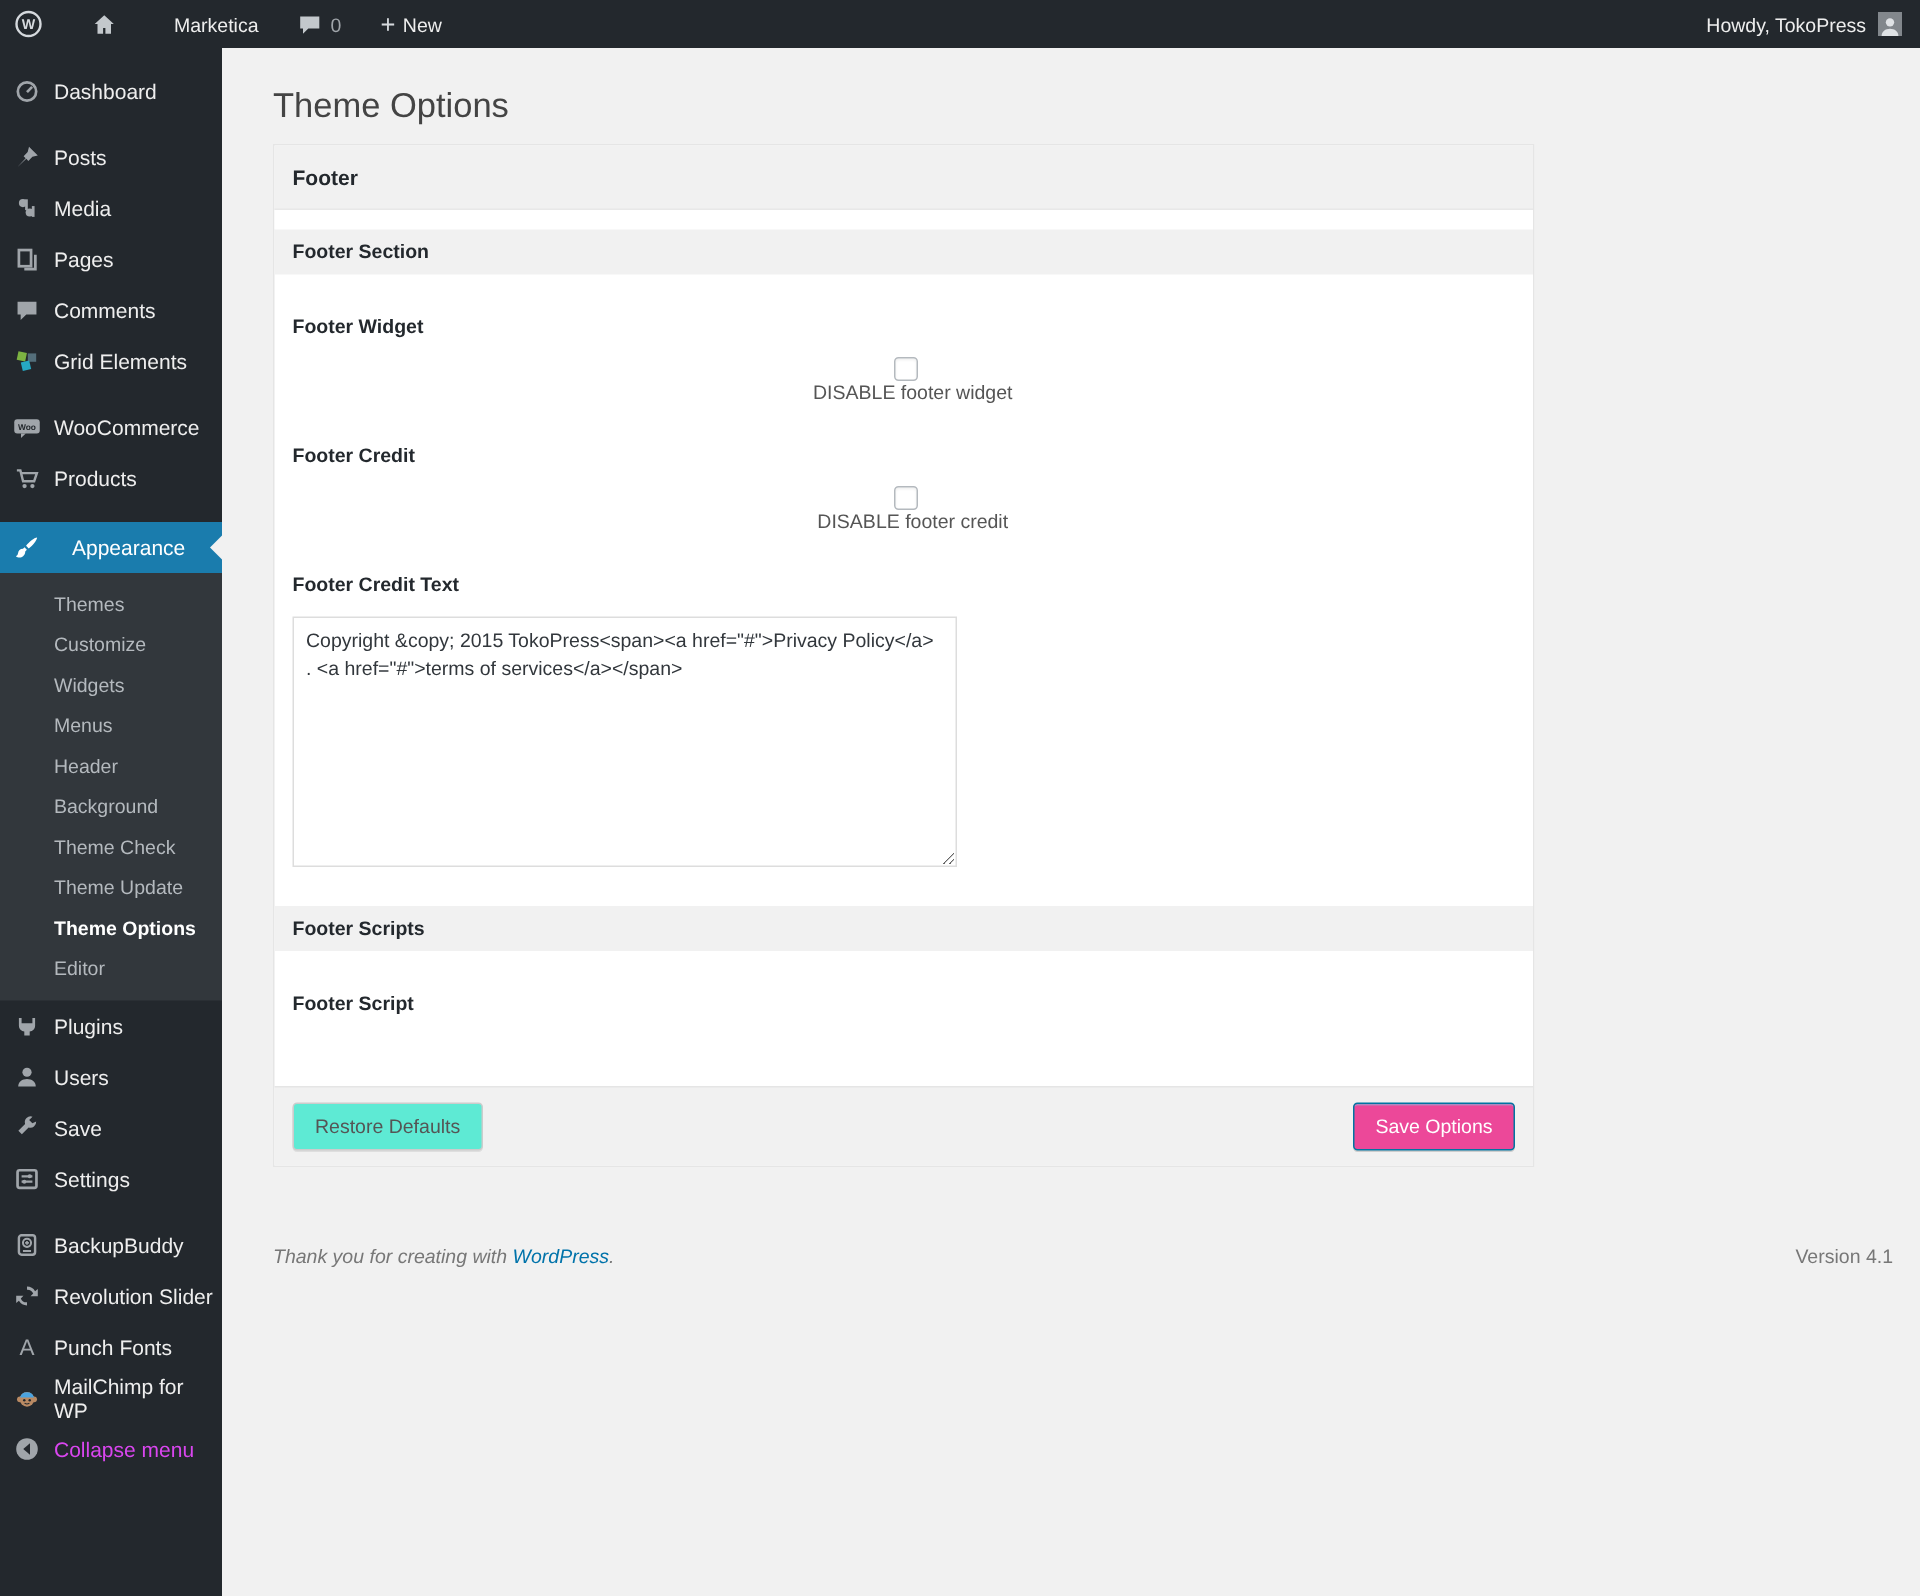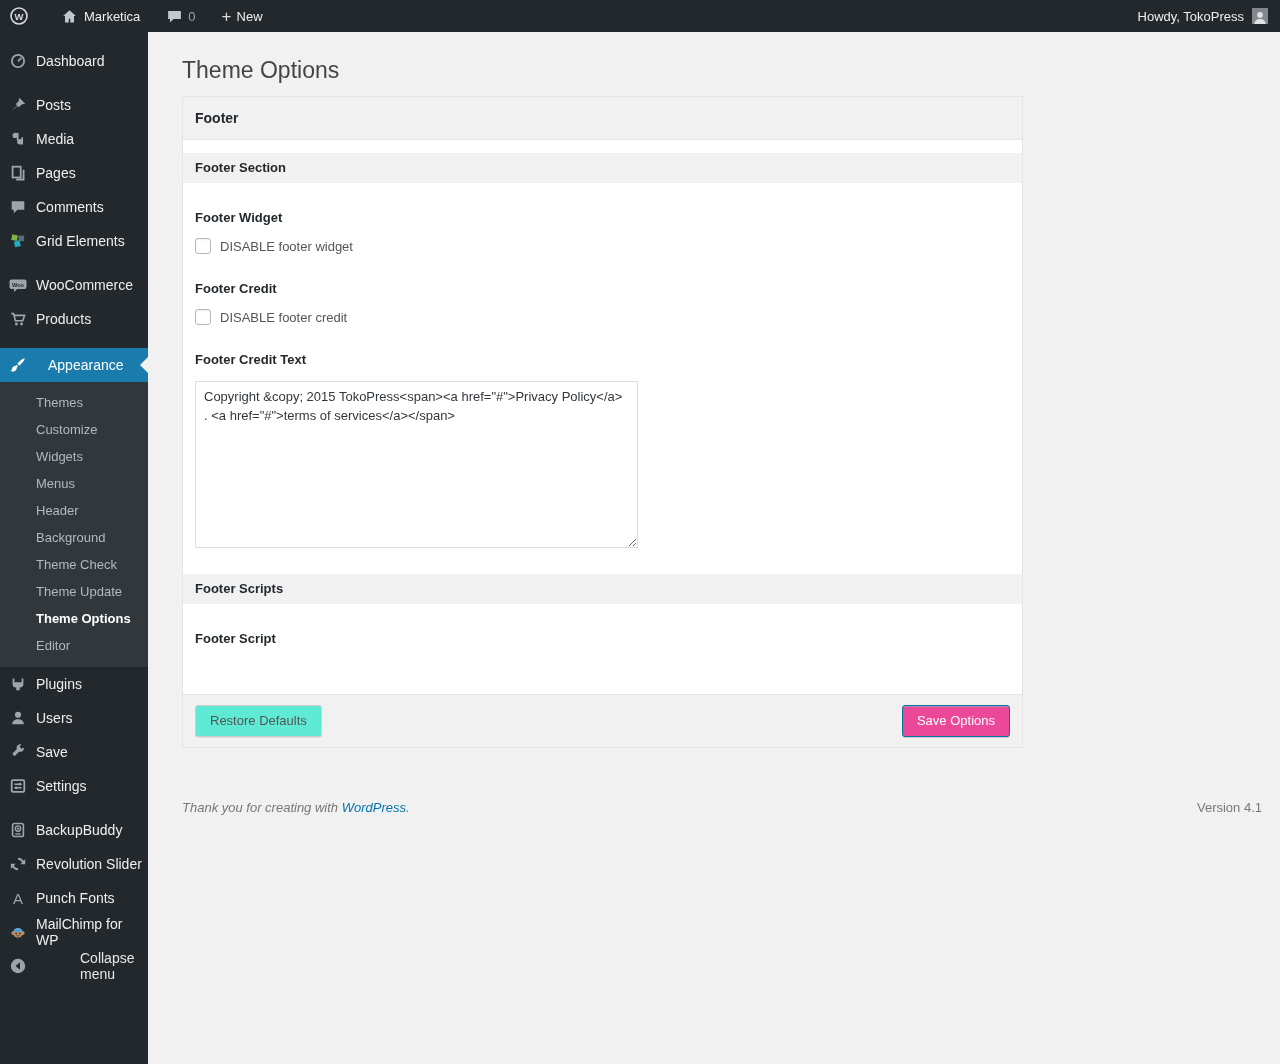--- a/index.html
+++ b/index.html
@@ -37,21 +37,21 @@
   .nav-tabs { margin-top:7px; border-bottom:1px solid #ccc; padding-left:0px; }
   .nav-tab { display:inline-block; vertical-align:bottom; margin:0 3px -1px 0; padding:8px 12px;
     border:1px solid #ccc; background:#e4e4e4; font-size:15px; color:#555; cursor:pointer; }
   .nav-tab.active { background:#fff; color:#000; font-weight:bold; padding:11px 13px; border-bottom:1px solid #fff; }
 
   .panel { width:841px; background:#fff; border:1px solid #e5e5e5; margin-top:12px; }
   .panel-title { background:#f1f1f1; border-bottom:1px solid #e8e8e8; padding:13px 12px; font-size:14px; font-weight:bold; color:#23282d; }
   .panel-spacer { height:13px; background:#fff; }
   .section-bar { background:#f1f1f1; padding:8px 12px; font-size:13px; font-weight:bold; color:#23282d; line-height:14px; }
   .field-label { font-weight:bold; font-size:13px; color:#23282d; margin:27px 0 0 12px; }
-  .check-row { display:flex; align-items:center; margin:13px 0 0 12px; font-size:13px; color:#555; cursor:pointer; }
+  .check-row { display:flex; align-items:center; margin:13px 0 0 12px; font-size:13px; color:#555; cursor:pointer;flex-direction:column; }
   .wp-check { width:16px; height:16px; border:1px solid #b4b9be; border-radius:3px; background:#fff;
     box-shadow:inset 0 1px 2px rgba(0,0,0,.07); margin-right:9px; flex:none; }
   .wp-textarea { display:block; width:443px; height:167px; margin:14px 0 0 12px; border:1px solid #ddd;
     padding:6px 8px; font-family:"Liberation Sans","DejaVu Sans",sans-serif; font-size:13px; color:#32373c;
     line-height:1.45; resize:both; background:#fff; }
   .sect2 { margin-top:26px; }
   .script-row { display:flex; align-items:flex-start; margin-top:2px; }
   .script-row .wp-textarea { margin-top:13px; }
   .help-text { width:312px; margin:17px 0 0 17px; font-size:13px; color:#666; line-height:1.55; }
 
@@ -73,21 +73,21 @@
 <div class="adminbar">
   <div class="ab-left">
     <div class="ab-item">
       <span>
         <svg width="20" height="20" viewBox="0 0 20 20">
             <circle cx="10" cy="10" r="8" fill="none" stroke="#d5d9dd" stroke-width="1.6"></circle>
             <text x="10" y="13.6" font-size="9.5" font-weight="bold" fill="#d5d9dd" text-anchor="middle" font-family="Liberation Sans, sans-serif">W</text>
           </svg>
       </span>
     </div>
-    <div class="ab-item" style="margin-left:14px;">
+    <div class="ab-item" style="margin-left:14px;gap:32px;">
       <span style="margin-right:6px;">
         <svg width="17" height="17" viewBox="0 0 20 20">
             <path d="M10 2.5 2.5 9.5h2.2V17h4.4v-4.4h1.8V17h4.4V9.5h2.2z" fill="#c3c8cc"></path>
           </svg>
       </span>
       <span>Marketica</span>
     </div>
     <div class="ab-item" style="margin-left:8px;">
       <span>
         <svg width="17" height="17" viewBox="0 0 20 20">
@@ -296,21 +296,21 @@
             <circle cx="10" cy="11" r="5.4" fill="#b98a63"></circle>
             <path d="M4.8 9.6a5.4 5.4 0 0 1 10.4 0z" fill="#4aa3df"></path>
             <circle cx="8" cy="11.6" r=".9" fill="#23282d"></circle>
             <circle cx="12" cy="11.6" r=".9" fill="#23282d"></circle>
             <path d="M8.2 13.8c1.2.9 2.4.9 3.6 0" stroke="#23282d" stroke-width=".8" fill="none"></path>
           </svg>
       </span>
       <span>MailChimp for WP</span>
     </div>
 
-    <div class="menu-item" style="color:#e5e5e5;gap:44px;">
+    <div class="menu-item" style="color:#d946ef;">
       <span class="micon">
         <svg width="18" height="18" viewBox="0 0 20 20">
             <circle cx="10" cy="10" r="8" fill="#a0a5aa"></circle>
             <path d="M12.2 5.8 7.2 10l5 4.2z" fill="#23282d"></path>
           </svg>
       </span>
       <span>Collapse menu</span>
     </div>
 
   </div>

